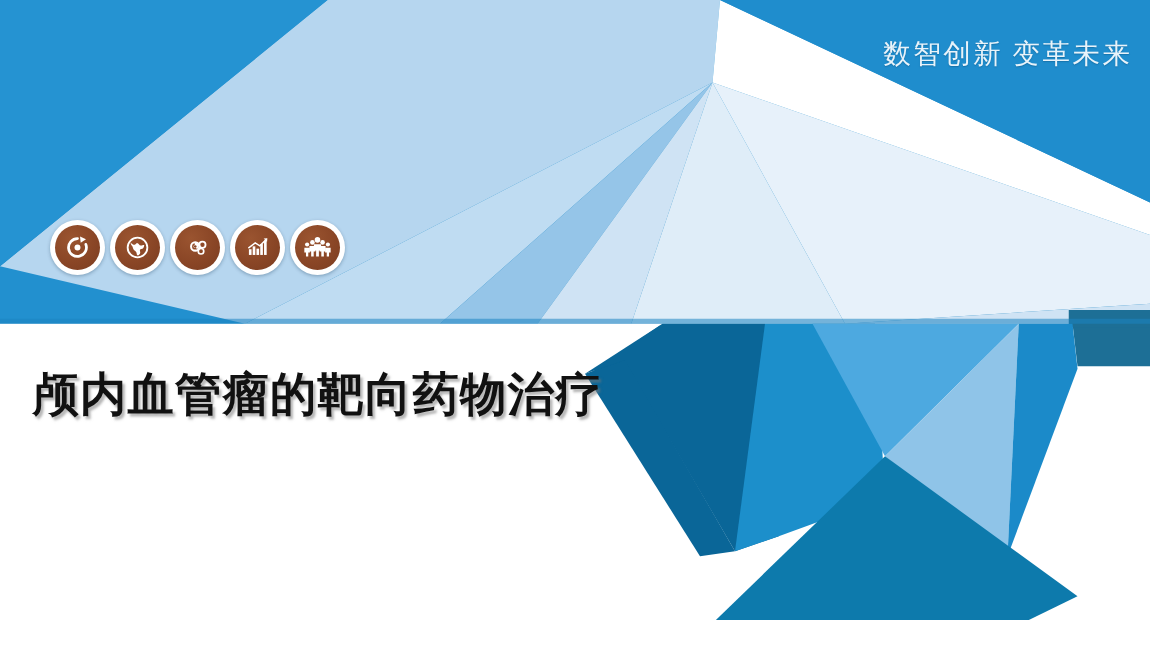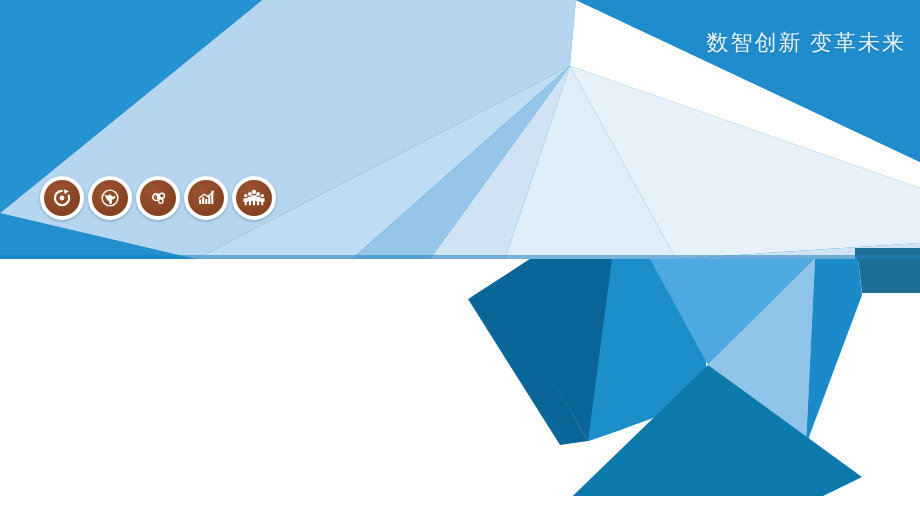--- a/index.html
+++ b/index.html
@@ -285,14 +285,15 @@
             <path d="M14.8 10.7H20v4.8h-1.5v4.4h-2.2v-4.4h-1.5z"></path>
             <circle cx="13" cy="5.4" r="2.4"></circle>
             <path d="M9.9 9.1h6.2v5.6h-1.9v5.2h-2.4v-5.2H9.9z"></path>
           </g>
         </svg>
       </span>
     </div>
 
   </div>
 
+  <div id="slide-title">颅内血管瘤的靶向药物治疗</div>
 
 </div>
 
 </body></html>

